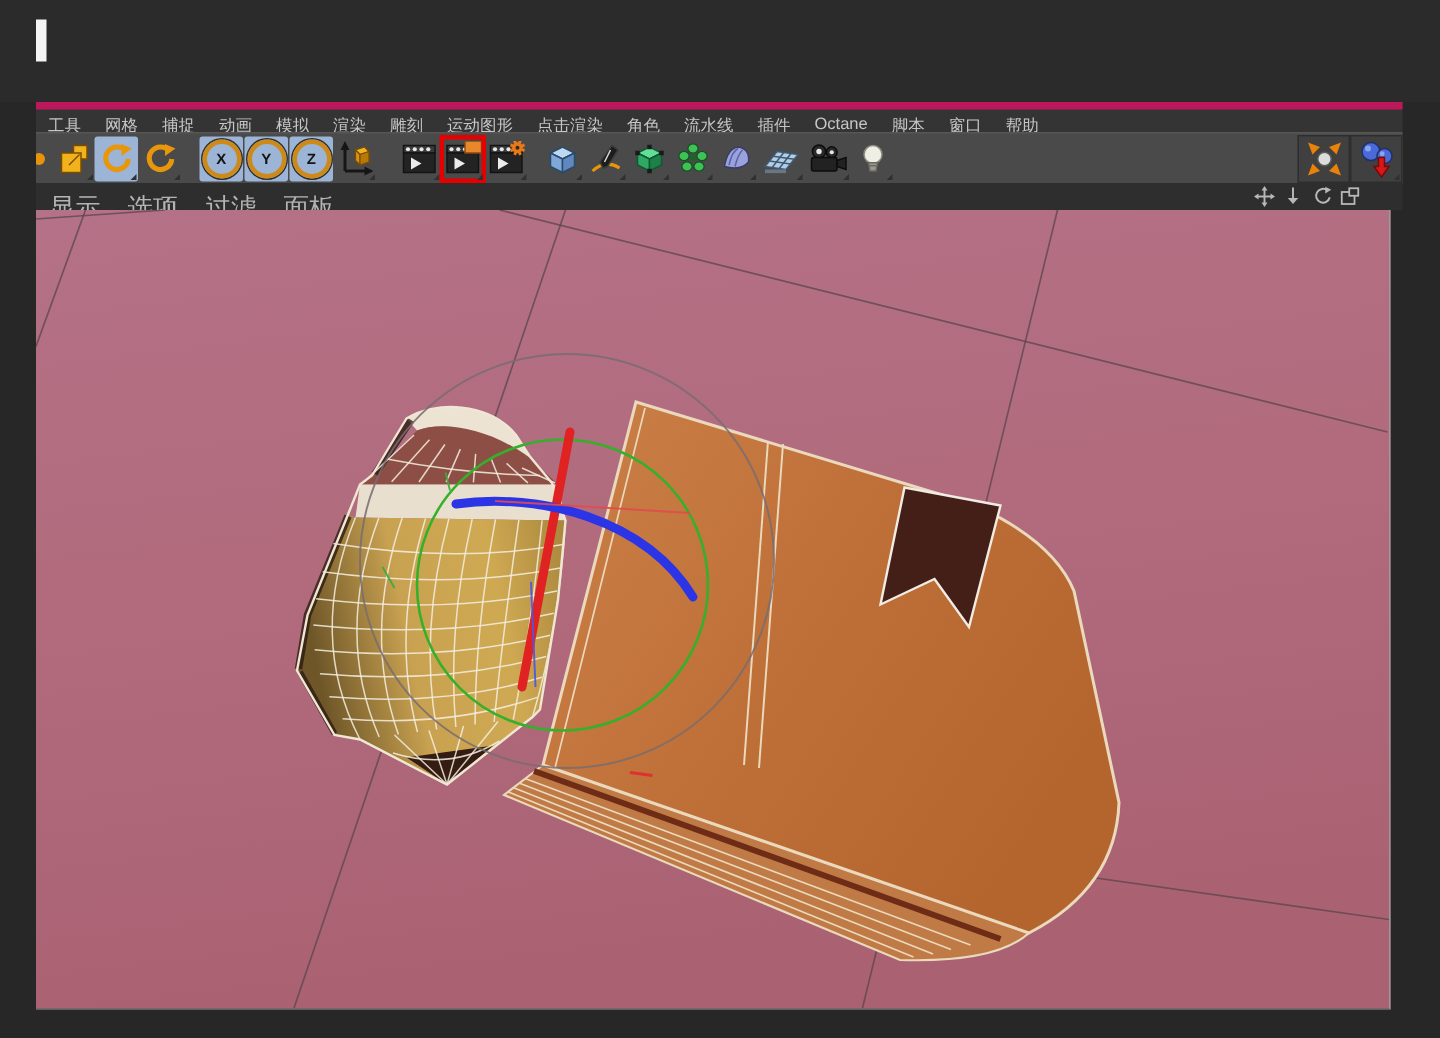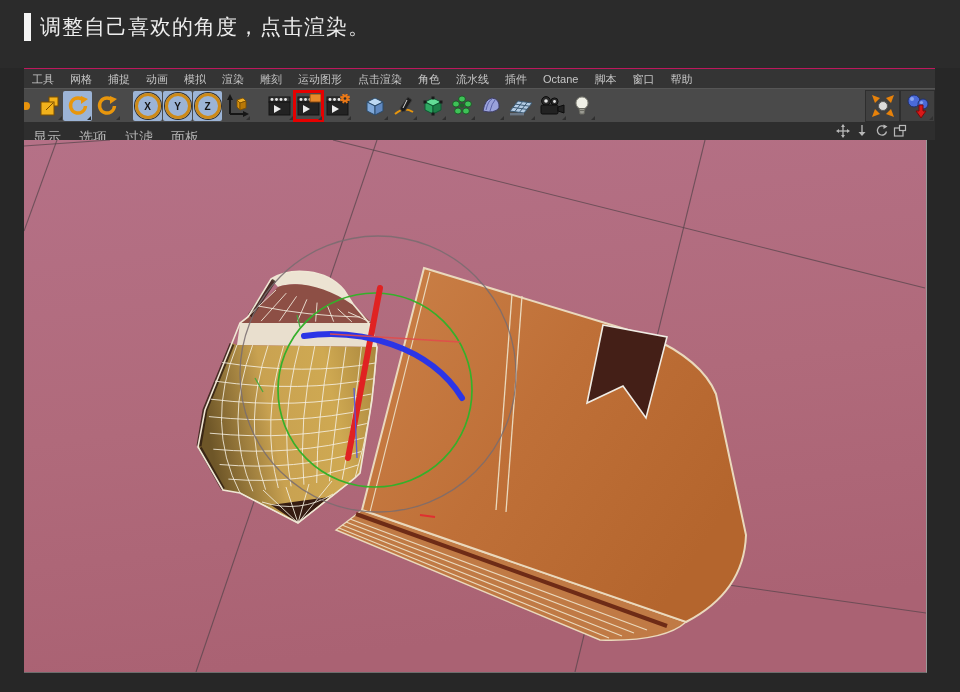--- a/index.html
+++ b/index.html
@@ -3,46 +3,45 @@
 <meta charset="utf-8">
 <style>
   html,body{margin:0;padding:0;width:960px;height:692px;overflow:hidden;background:#272727;
     font-family:"Liberation Sans",sans-serif;}
   .abs{position:absolute;}
   
   #title-bar{left:0;top:0;width:960px;height:68px;background:#2b2b2b;}
   #title-marker{left:24px;top:13px;width:7px;height:28px;background:#f5f5f5;}
   #page-title{left:40px;top:13px;font-size:21px;color:#ededed;letter-spacing:1px;white-space:nowrap;}
   
-  #menu-bar{left:24px;top:68px;width:911px;height:20px;background:#343434;display:flex;align-items:center;border-top:1px solid #be185d;}
+  #menu-bar{left:24px;top:68px;width:911px;height:20px;background:#343434;display:flex;align-items:center;border-top:5px solid #be185d;}
   #menu-bar .menu-item{color:#c6c6c6;font-size:11px;padding:0 8px;cursor:default;white-space:nowrap;}
   
   #toolbar{left:24px;top:88px;width:911px;height:34px;background:#4a4a4a;display:flex;align-items:center;border-top:1px solid #565656;}
   .tb-btn{position:relative;width:29px;height:30px;display:flex;align-items:center;justify-content:center;flex:0 0 auto;}
   .tb-btn.sub::after{content:'';position:absolute;right:1px;bottom:1px;border-left:4px solid transparent;border-bottom:4px solid #303030;}
   .tb-btn.active{background:#9cb4d6;border-radius:2px;}
   .tb-btn.red-box{outline:3px solid #e60000;outline-offset:-2px;}
   .tb-sep{width:12px;flex:0 0 auto;}
   .xyz-ring{width:20px;height:20px;border-radius:50%;border:3px solid #cd8a18;box-shadow:0 0 0 1px #2e2e2e;
     display:flex;align-items:center;justify-content:center;font-size:10px;font-weight:bold;color:#141414;}
   
   #vp-header{left:24px;top:122px;width:911px;height:18px;background:#2e2e2e;display:flex;align-items:center;}
-  #vp-header .vp-menu-item{color:#b4b4b4;font-size:14px;padding:0 9px;white-space:nowrap;margin-top:14px;}
+  #vp-header .vp-menu-item{color:#b4b4b4;font-size:17px;padding:0 9px;white-space:nowrap;margin-top:14px;}
   #vp-controls{margin-left:auto;display:flex;gap:4px;padding-right:28px;}
   #vp-controls .vpc{width:15px;height:14px;display:flex;align-items:center;justify-content:center;}
   
   #viewport{left:24px;top:140px;width:902px;height:532px;border-right:1px solid #9a9a9a;border-bottom:1px solid #6d6d6d;background:#ae6879;}
   svg{display:block;}
 </style>
 </head>
 <body>
 
 <div id="title-bar" class="abs">
   <div id="title-marker" class="abs"></div>
-  <div id="page-title" class="abs">调整自己喜欢的角度，点击渲染。</div>
 </div>
 
 <div id="menu-bar" class="abs">
   <span class="menu-item">工具</span>
   <span class="menu-item">网格</span>
   <span class="menu-item">捕捉</span>
   <span class="menu-item">动画</span>
   <span class="menu-item">模拟</span>
   <span class="menu-item">渲染</span>
   <span class="menu-item">雕刻</span>

